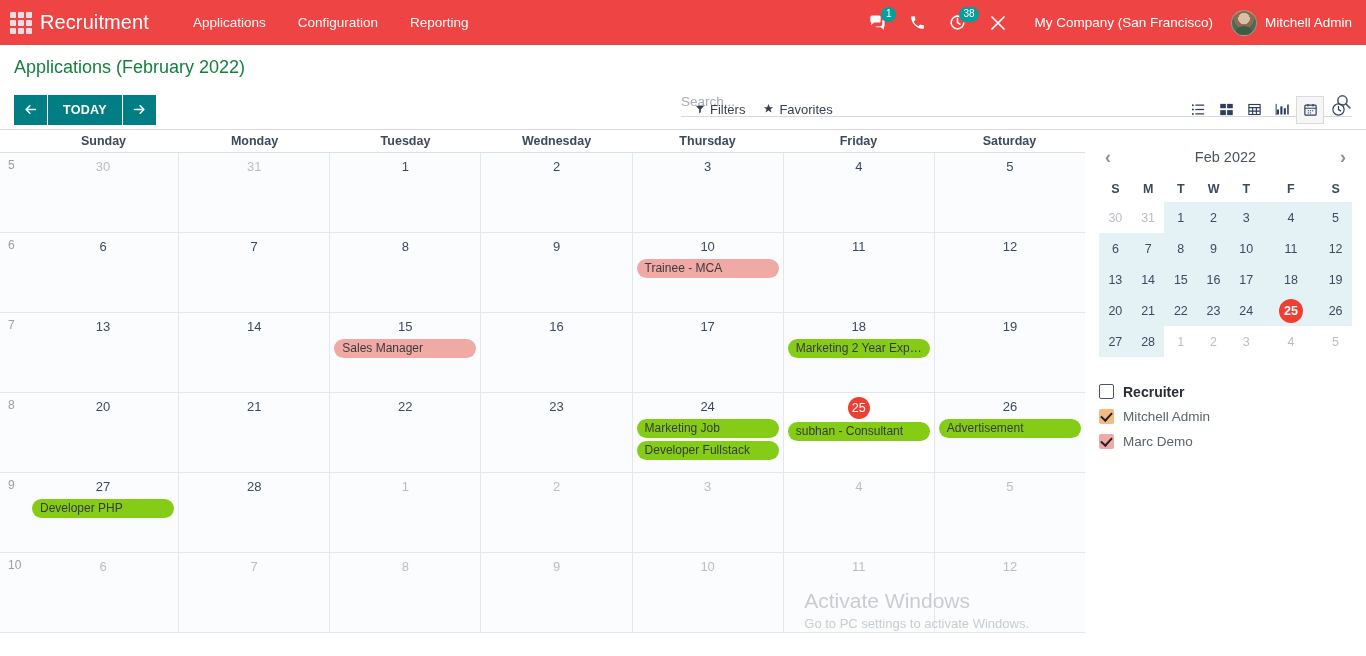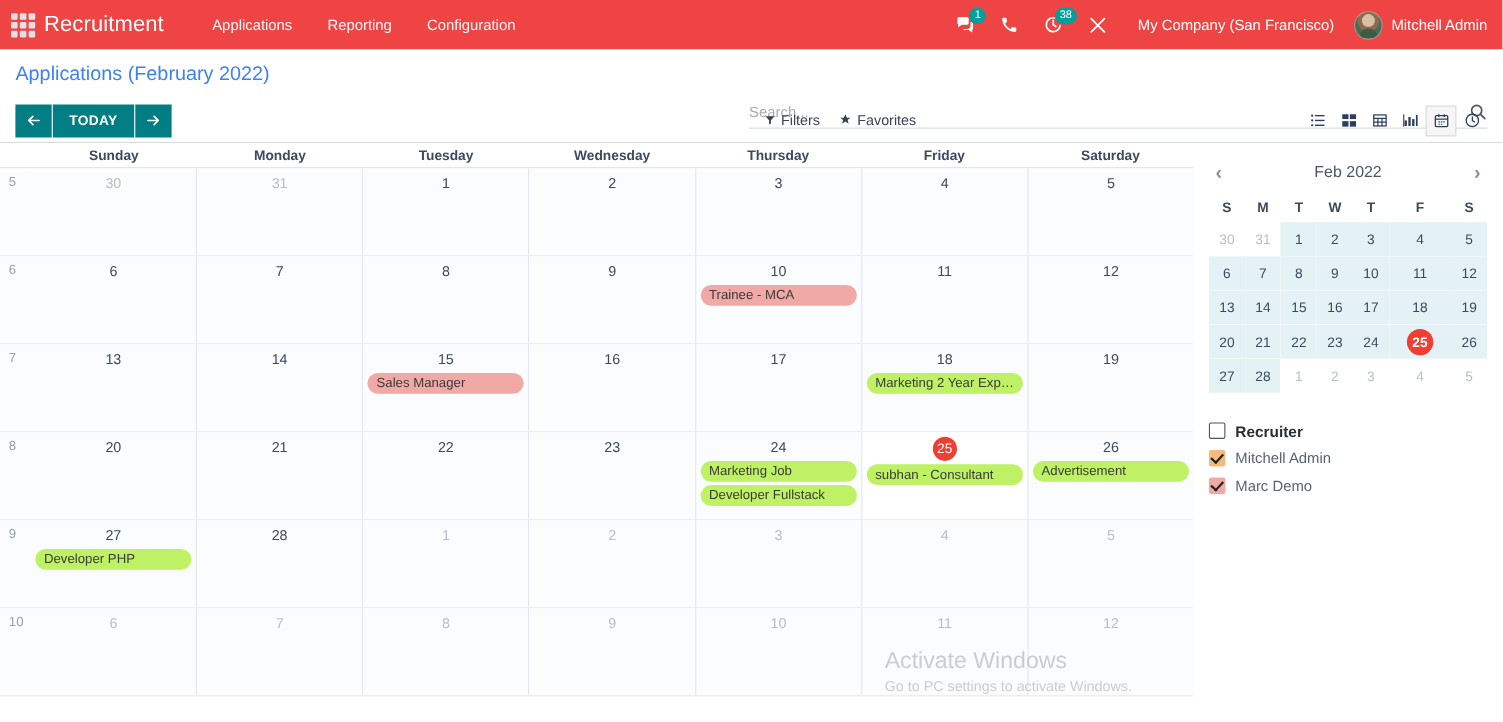--- a/index.html
+++ b/index.html
@@ -106,21 +106,21 @@
   .control-panel {
     background: #ffffff;
     border-bottom: 1px solid #d8dadd;
     padding: 0 14px;
     position: relative;
     height: 85px;
   }
   .cp-row1 { display: flex; align-items: flex-start; height: 44px; }
   .page-title {
     font-size: 18px;
-    color: #3b82f6;
+    color: #15803d;
     font-weight: 400;
     padding-top: 12px;
     white-space: nowrap;
   }
   .searchbar {
     position: absolute;
     left: 681px; right: 14px;
     top: 48px;
     border-bottom: 1px solid #d6d8db;
     display: flex;
@@ -273,21 +273,21 @@
     font-size: 12px;
     line-height: 17px;
     padding: 1px 8px;
     margin-bottom: 3px;
     white-space: nowrap;
     overflow: hidden;
     text-overflow: ellipsis;
     cursor: pointer;
     color: #3a3a3a;
   }
-  .event.orange { background: #bef264; }
+  .event.orange { background: #84cc16; }
   .event.pink   { background: #f0a9a5; }
 
   
   .sidebar {
     width: 281px;
     background: #ffffff;
     padding: 12px 14px 0 14px;
     position: relative;
   }
   .mini-head {
@@ -394,22 +394,22 @@
       <i></i>
       <i></i>
       <i></i>
       <i></i>
       <i></i>
       <i></i>
       <i></i>
   </div>
   <div class="brand">Recruitment</div>
   <div class="menu-item">Applications</div>
+  <div class="menu-item">Configuration</div>
   <div class="menu-item">Reporting</div>
-  <div class="menu-item">Configuration</div>
   <div class="nav-spacer"></div>
 
   <div class="sys-icon">
     <svg width="19" height="19" viewBox="0 0 24 24" fill="#ffffff">
       <path d="M3 5a2 2 0 012-2h9a2 2 0 012 2v5a2 2 0 01-2 2H8l-4 3v-3a2 2 0 01-1-1.7V5z"></path>
       <path d="M18 9h1a2 2 0 012 2v5a2 2 0 01-1 1.7V21l-4-3h-5a2 2 0 01-1.7-1H14a4 4 0 004-4V9z"></path>
     </svg>
     <span class="badge">1</span>
   </div>
 

